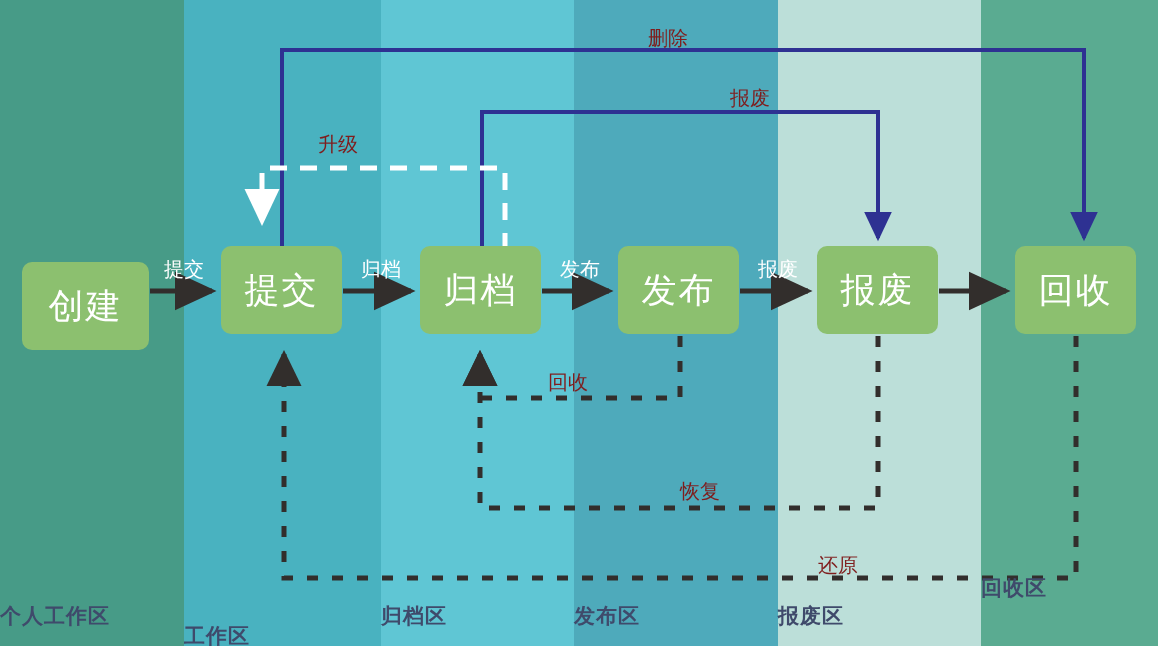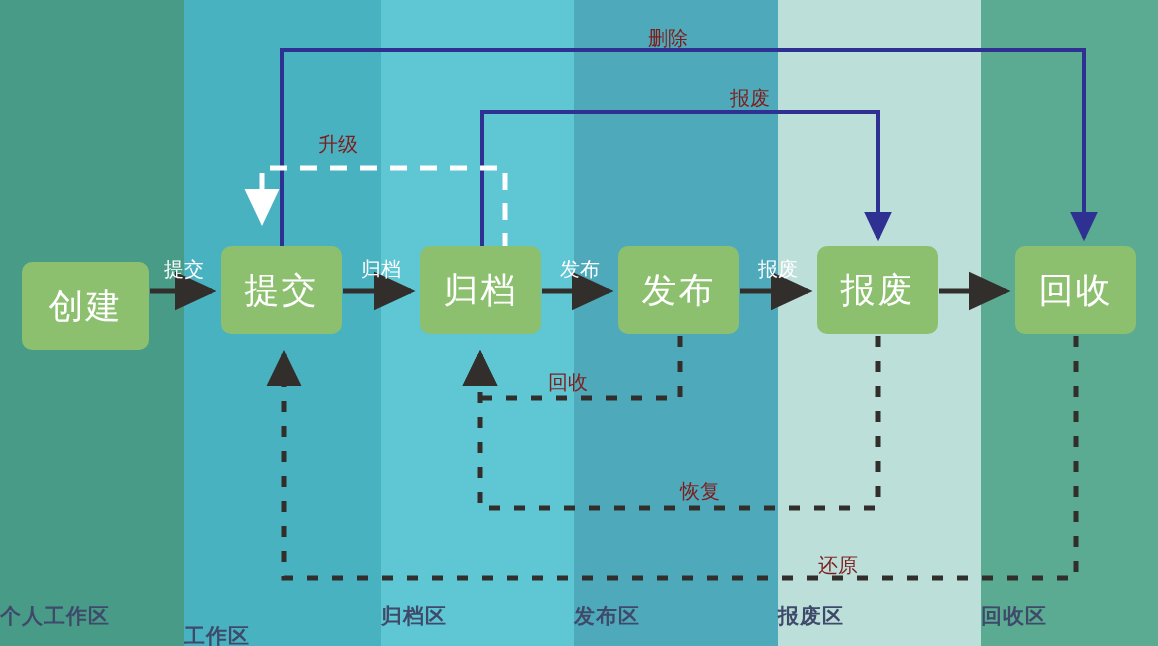--- a/index.html
+++ b/index.html
@@ -108,16 +108,16 @@
       <div class="edge-label lbl-navy" style="left: 690px; top: 478px; transform: translateX(-50%); margin-left: 10px;">恢复</div>
       <div class="edge-label lbl-navy" style="left: 838px; top: 552px; transform: translateX(-50%); font-family: Liberation Serif, serif;">还原</div>
     </div>
 
   <div id="zone-labels">
       <div class="zone-label" style="left: 0px; width: 184px; top: 602px;">个人工作区</div>
       <div class="zone-label" style="left: 184px; width: 197px; top: 602px; margin-top: 20px;">工作区</div>
       <div class="zone-label" style="left: 381px; width: 162px; top: 602px;">归档区</div>
       <div class="zone-label" style="left: 574px; width: 224px; top: 602px;">发布区</div>
       <div class="zone-label" style="left: 778px; width: 160px; top: 602px;">报废区</div>
-      <div class="zone-label" style="left: 981px; width: 152px; top: 602px;">回收区</div>
+      <div class="zone-label" style="left: 981px; width: 152px; top: 574px;">回收区</div>
     </div>
 
 </div>
 
 </body></html>

